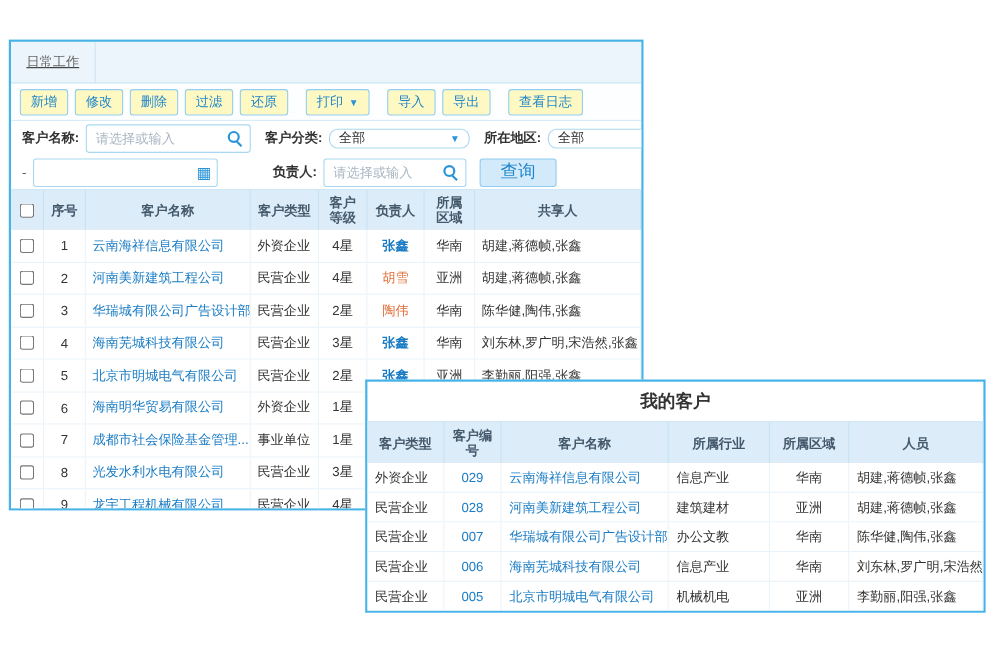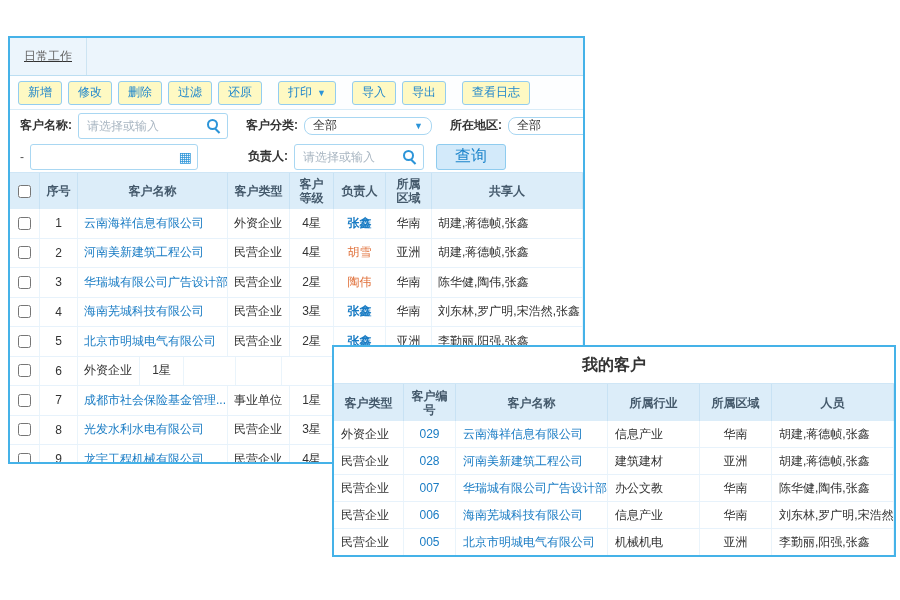--- a/index.html
+++ b/index.html
@@ -24,21 +24,21 @@
   .tbtn { height: 24px; padding: 0 9px; margin-right: 6px; border: 1px solid #93cdf0;
     border-radius: 3px; background: #fef9c3; color: #1f86cc; font-size: 12px;
     display: inline-flex; align-items: center; cursor: pointer;
     font-family: inherit; }
   .tbtn.gap { margin-left: 10px; }
   .chev { color: #2b94d8; font-size: 9px; margin-left: 5px; }
 
   .frow { height: 31px; display: flex; align-items: center; padding: 0 10px; background: #fff; }
   .frow > * { flex-shrink: 0; }
   .flabel { font-weight: 600; color: #333; margin-right: 6px; }
-  .ml18 { margin-left: 18px; } .ml50 { margin-left: 50px; }
+  .ml18 { margin-left: 13px; } .ml50 { margin-left: 50px; }
   .dash { color: #555; margin-right: 6px; }
   .iwrap { position: relative; display: inline-block; height: 26px; }
   .iwrap input { width: 100%; height: 26px; border: 1px solid #a9d7f2; border-radius: 3px;
     padding: 0 24px 0 8px; font-size: 12px; color: #333; outline: none; font-family: inherit; }
   .iwrap input::placeholder { color: #a9b6c2; }
   .w150 { width: 150px; } .w168 { width: 168px; } .w130 { width: 130px; }
   .w128 { width: 128px; } .w140 { width: 140px; }
   .mag { position: absolute; right: 7px; top: 6px; width: 14px; height: 14px; cursor: pointer; }
   .mag::before { content: ""; position: absolute; left: 0; top: 0; width: 7px; height: 7px;
     border: 2px solid #2b94d8; border-radius: 50%; }
@@ -229,20 +229,21 @@
         <div class="c mc-owner owner-primary">张鑫</div>
         <div class="c mc-region">亚洲</div>
         <div class="c mc-shared">李勤丽,阳强,张鑫</div>
       </div>
 
       <div class="trow">
         <div class="c mc-cb">
           <input type="checkbox" style="">
         </div>
         <div class="c mc-no">6</div>
+        <div class="c mc-name link">海南明华贸易有限公司</div>
         <div class="c mc-type">外资企业</div>
         <div class="c mc-level">1星</div>
         <div class="c mc-owner"></div>
         <div class="c mc-region"></div>
         <div class="c mc-shared"></div>
       </div>
 
       <div class="trow">
         <div class="c mc-cb">
           <input type="checkbox" style="">

